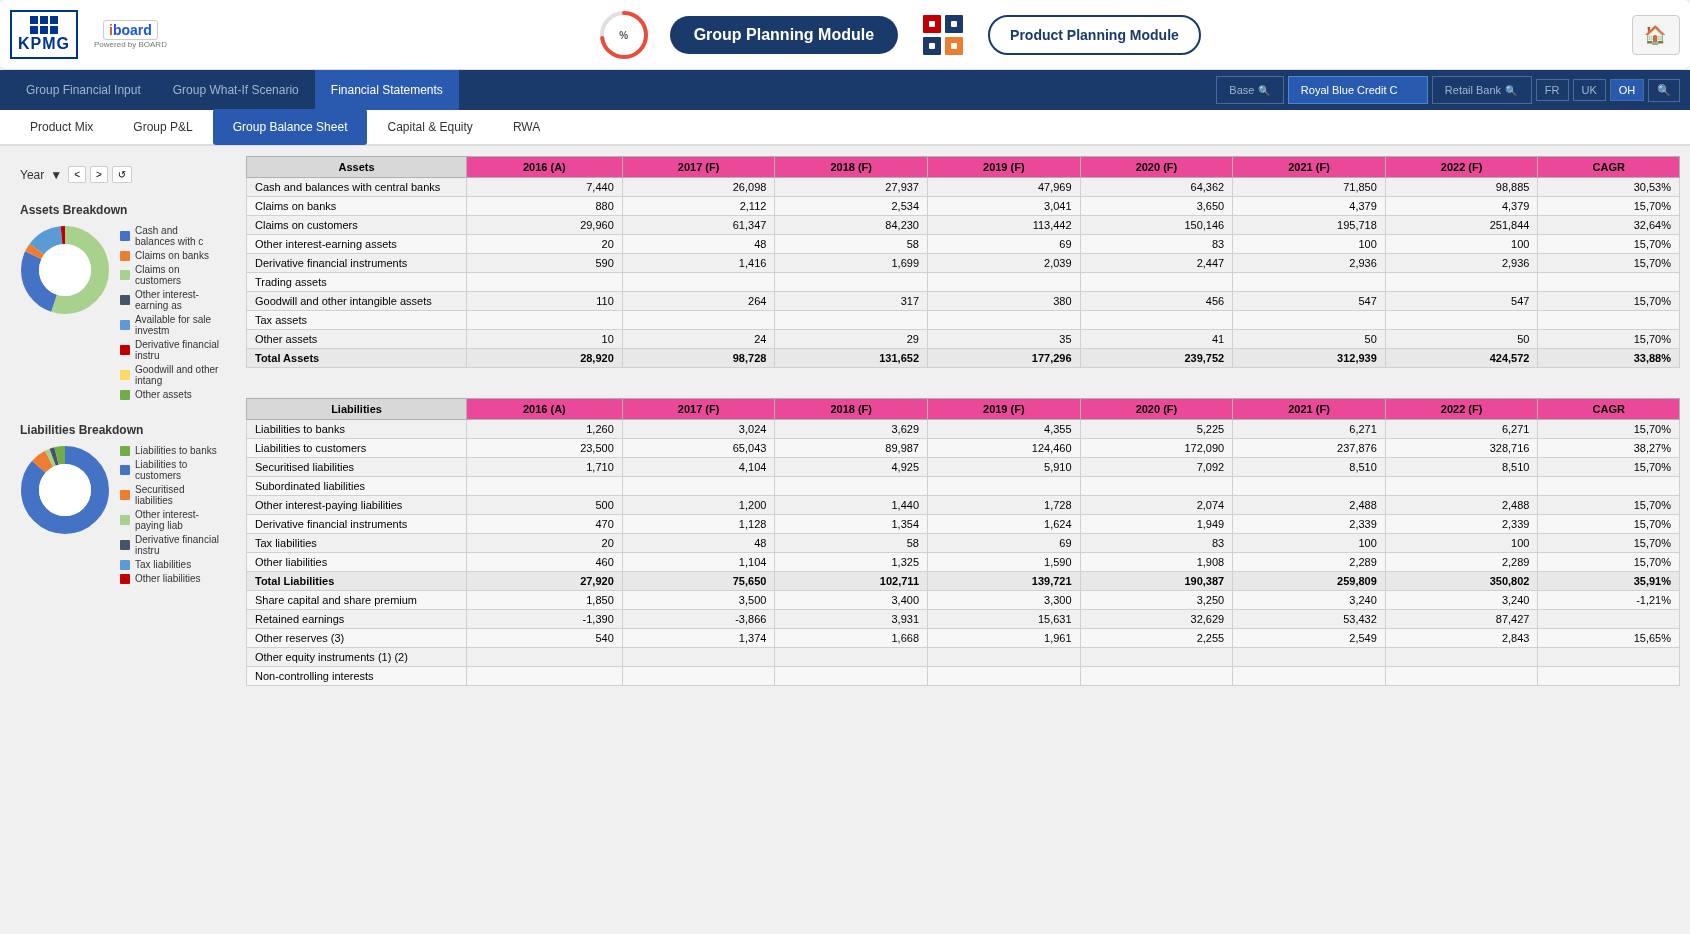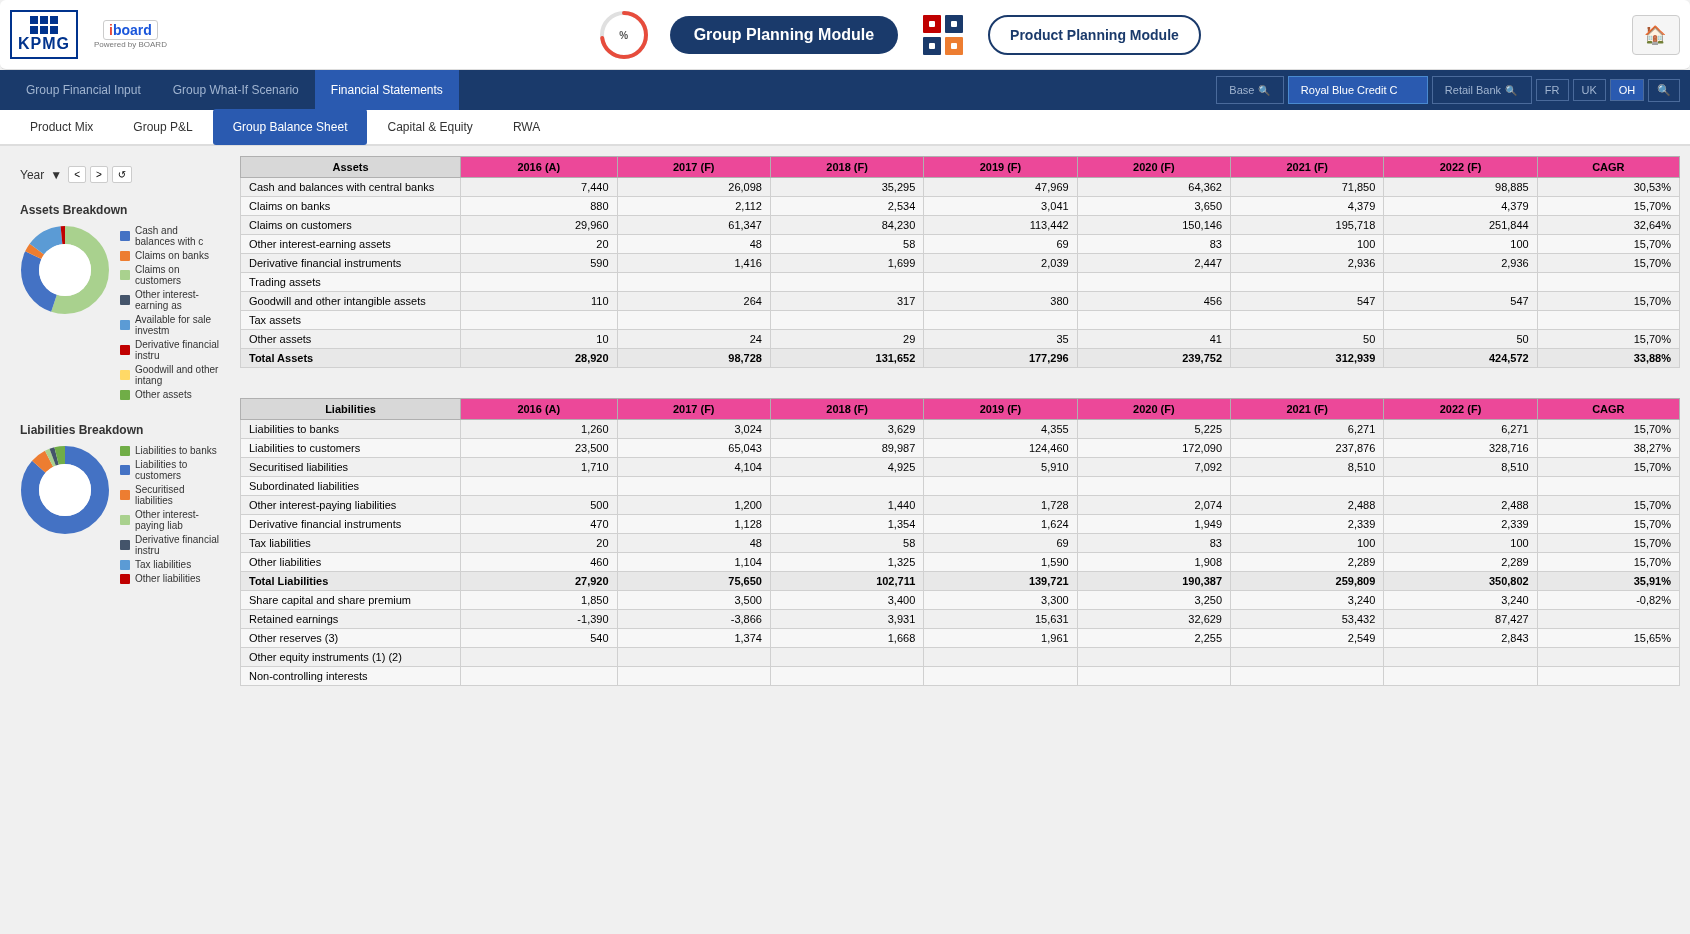--- a/index.html
+++ b/index.html
@@ -35,21 +35,21 @@
     .year-controls { display: flex; gap: 4px; }
     .ctrl-btn { border: 1px solid #ccc; background: #fff; cursor: pointer; padding: 2px 5px; font-size: 10px; border-radius: 2px; }
 
     .breakdown-title { font-size: 12px; font-weight: bold; color: #333; margin-bottom: 8px; }
     .legend-item { display: flex; align-items: center; gap: 5px; font-size: 10px; color: #333; margin-bottom: 3px; }
     .legend-dot { width: 10px; height: 10px; border-radius: 1px; flex-shrink: 0; }
 
     .donut-container { display: flex; align-items: flex-start; gap: 10px; margin-bottom: 20px; }
 
     
-    .right-panel { flex: 1; overflow-x: auto; }
+    .right-panel { flex: 1; overflow-x: auto; margin-left: 6px; }
     .table-section { margin-bottom: 30px; }
     table { border-collapse: collapse; width: 100%; font-size: 11px; }
     table th { background: #ec4899; border: 1px solid #b0b0b0; padding: 4px 8px; text-align: center; font-weight: bold; white-space: nowrap; }
     table td { border: 1px solid #d0d0d0; padding: 3px 8px; white-space: nowrap; }
     table td:first-child { text-align: left; }
     table td:not(:first-child) { text-align: right; }
     table tr:nth-child(even) { background: #f7f7f7; }
     table tr.total-row td { font-weight: bold; background: #e8e8e8; }
     .col-label { background: #d8d8d8; font-weight: bold; }
   </style>
@@ -274,21 +274,21 @@
             <th>2021 (F)</th>
             <th>2022 (F)</th>
             <th>CAGR</th>
           </tr>
         </thead>
         <tbody id="assets-tbody">
         <tr>
               <td>Cash and balances with central banks</td>
               <td>7,440</td>
               <td>26,098</td>
-              <td>35,295</td>
+              <td>27,937</td>
               <td>47,969</td>
               <td>64,362</td>
               <td>71,850</td>
               <td>98,885</td>
               <td>30,53%</td>
             </tr>
             <tr>
               <td>Claims on banks</td>
               <td>880</td>
               <td>2,112</td>
@@ -508,21 +508,21 @@
             </tr>
             <tr>
               <td>Share capital and share premium</td>
               <td>1,850</td>
               <td>3,500</td>
               <td>3,400</td>
               <td>3,300</td>
               <td>3,250</td>
               <td>3,240</td>
               <td>3,240</td>
-              <td>-0,82%</td>
+              <td>-1,21%</td>
             </tr>
             <tr>
               <td>Retained earnings</td>
               <td>-1,390</td>
               <td>-3,866</td>
               <td>3,931</td>
               <td>15,631</td>
               <td>32,629</td>
               <td>53,432</td>
               <td>87,427</td>

